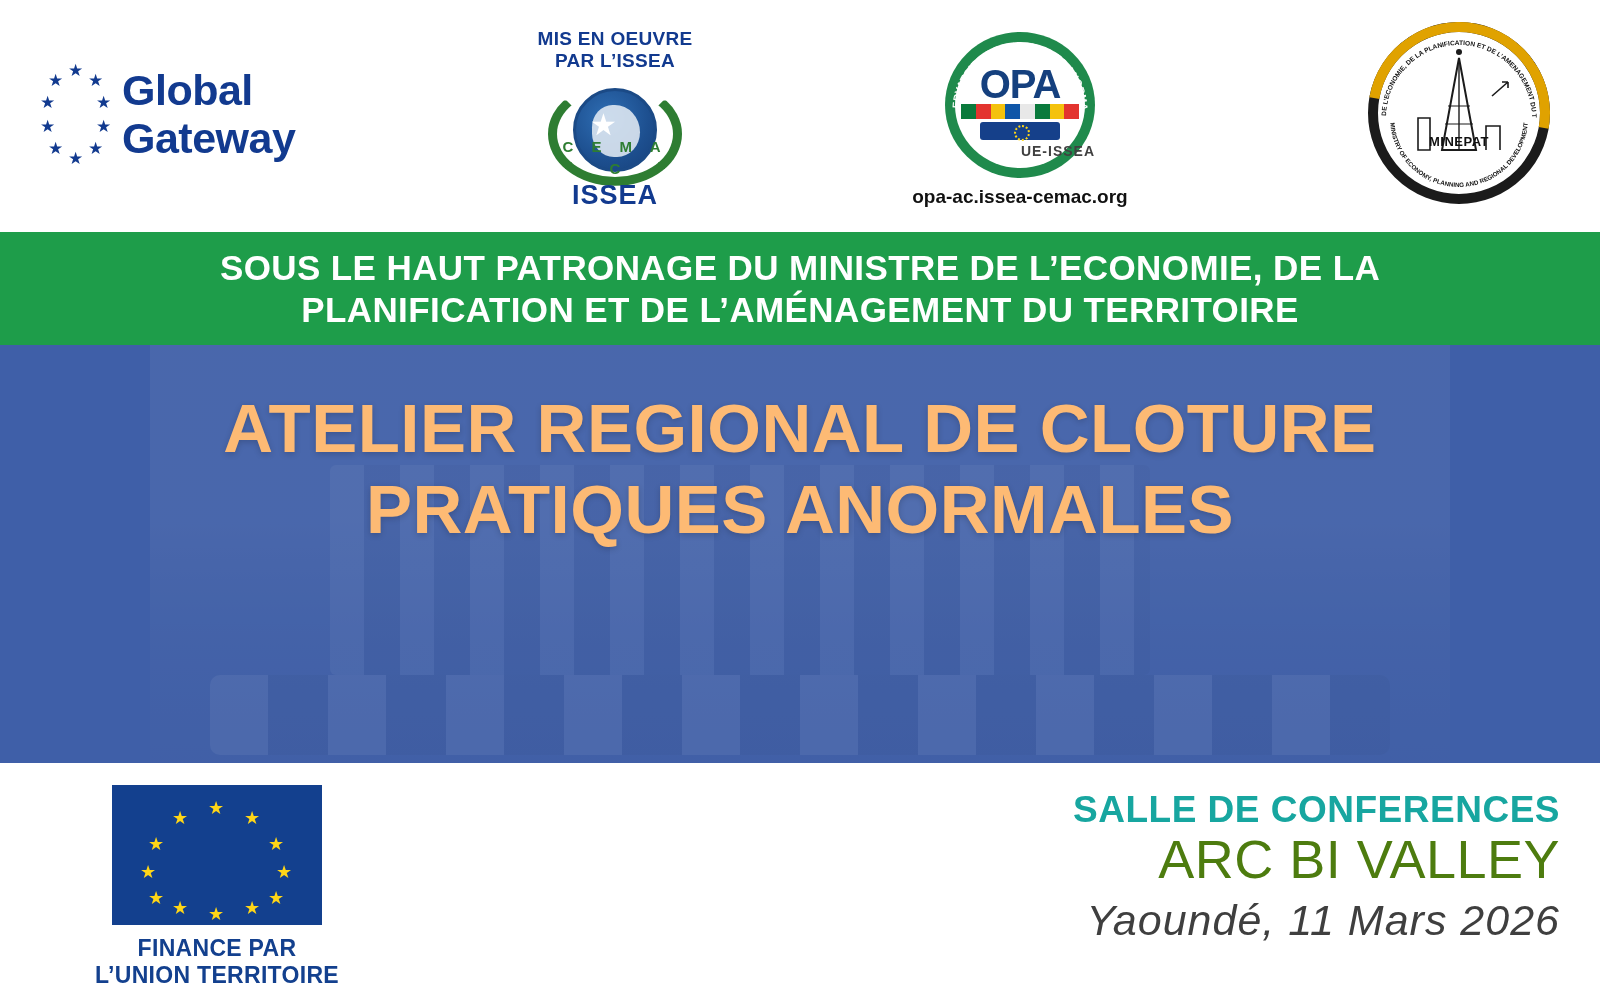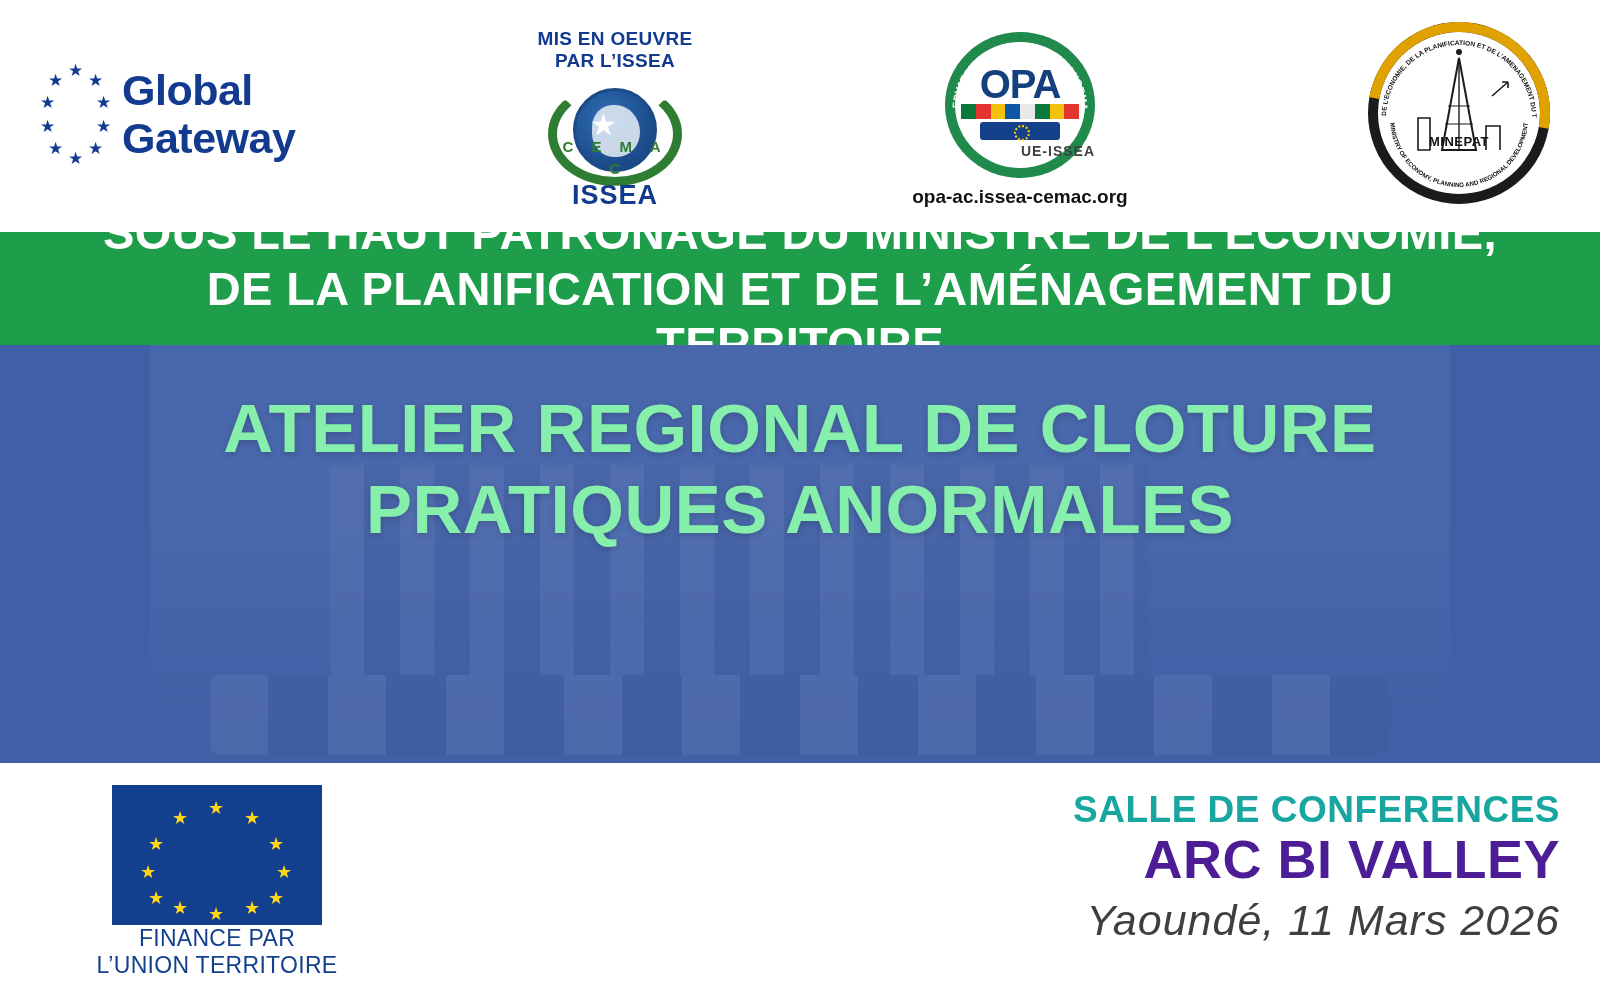--- a/index.html
+++ b/index.html
@@ -276,21 +276,21 @@
     height: 113px;
     background: #1e9d4a;
     display: flex;
     align-items: center;
     justify-content: center;
   }
   .green-band h2 {
     margin: 0;
     color: #ffffff;
     font-weight: bold;
-    font-size: 47px;
+    font-size: 35px;
     line-height: 1.18;
     letter-spacing: .4px;
     text-align: center;
     max-width: 1400px;
   }
 
   
   .hero {
     position: absolute;
     left: 0; top: 345px;
@@ -332,21 +332,21 @@
     position: absolute;
     left: 0; top: 0;
     width: 1600px; height: 418px;
     background: rgba(63,95,168,.55);
   }
   .hero-title {
     position: absolute;
     left: 0; top: 44px;
     width: 1600px;
     text-align: center;
-    color: #86efac;
+    color: #fdba74;
     font-weight: bold;
     font-size: 69px;
     line-height: 1.17;
     letter-spacing: .5px;
     text-shadow: 0 2px 6px rgba(0,0,0,.18);
   }
   .hero-title .l1 { display: block; }
   .hero-title .l2 { display: block; }
   .hero-title .l3 { display: block; }
 
@@ -372,42 +372,43 @@
     margin: 0 auto;
     background: #13408e;
   }
   .eu-flag span {
     position: absolute;
     color: #ffd617;
     font-size: 18px;
     line-height: 1;
   }
   .eu-caption {
+    margin-top: 10px;
     color: #13408e;
-    font-weight: normal;
+    font-weight: bold;
     font-size: 23px;
     line-height: 1.18;
     letter-spacing: .3px;
   }
 
   .venue {
     position: absolute;
     right: 40px;
     top: 26px;
     text-align: right;
   }
   .venue-line1 {
     color: #17a6a0;
     font-weight: bold;
     font-size: 37px;
     letter-spacing: .5px;
   }
   .venue-line2 {
-    color: #4c1d95;
-    font-weight: bold;
+    color: #4d7c0f;
+    font-weight: normal;
     font-size: 54px;
     line-height: 1.05;
     letter-spacing: .5px;
   }
   .venue-date {
     margin-top: 8px;
     color: #3f3f3f;
     font-family: Liberation Sans, sans-serif;
     font-style: italic;
     font-size: 43px;

